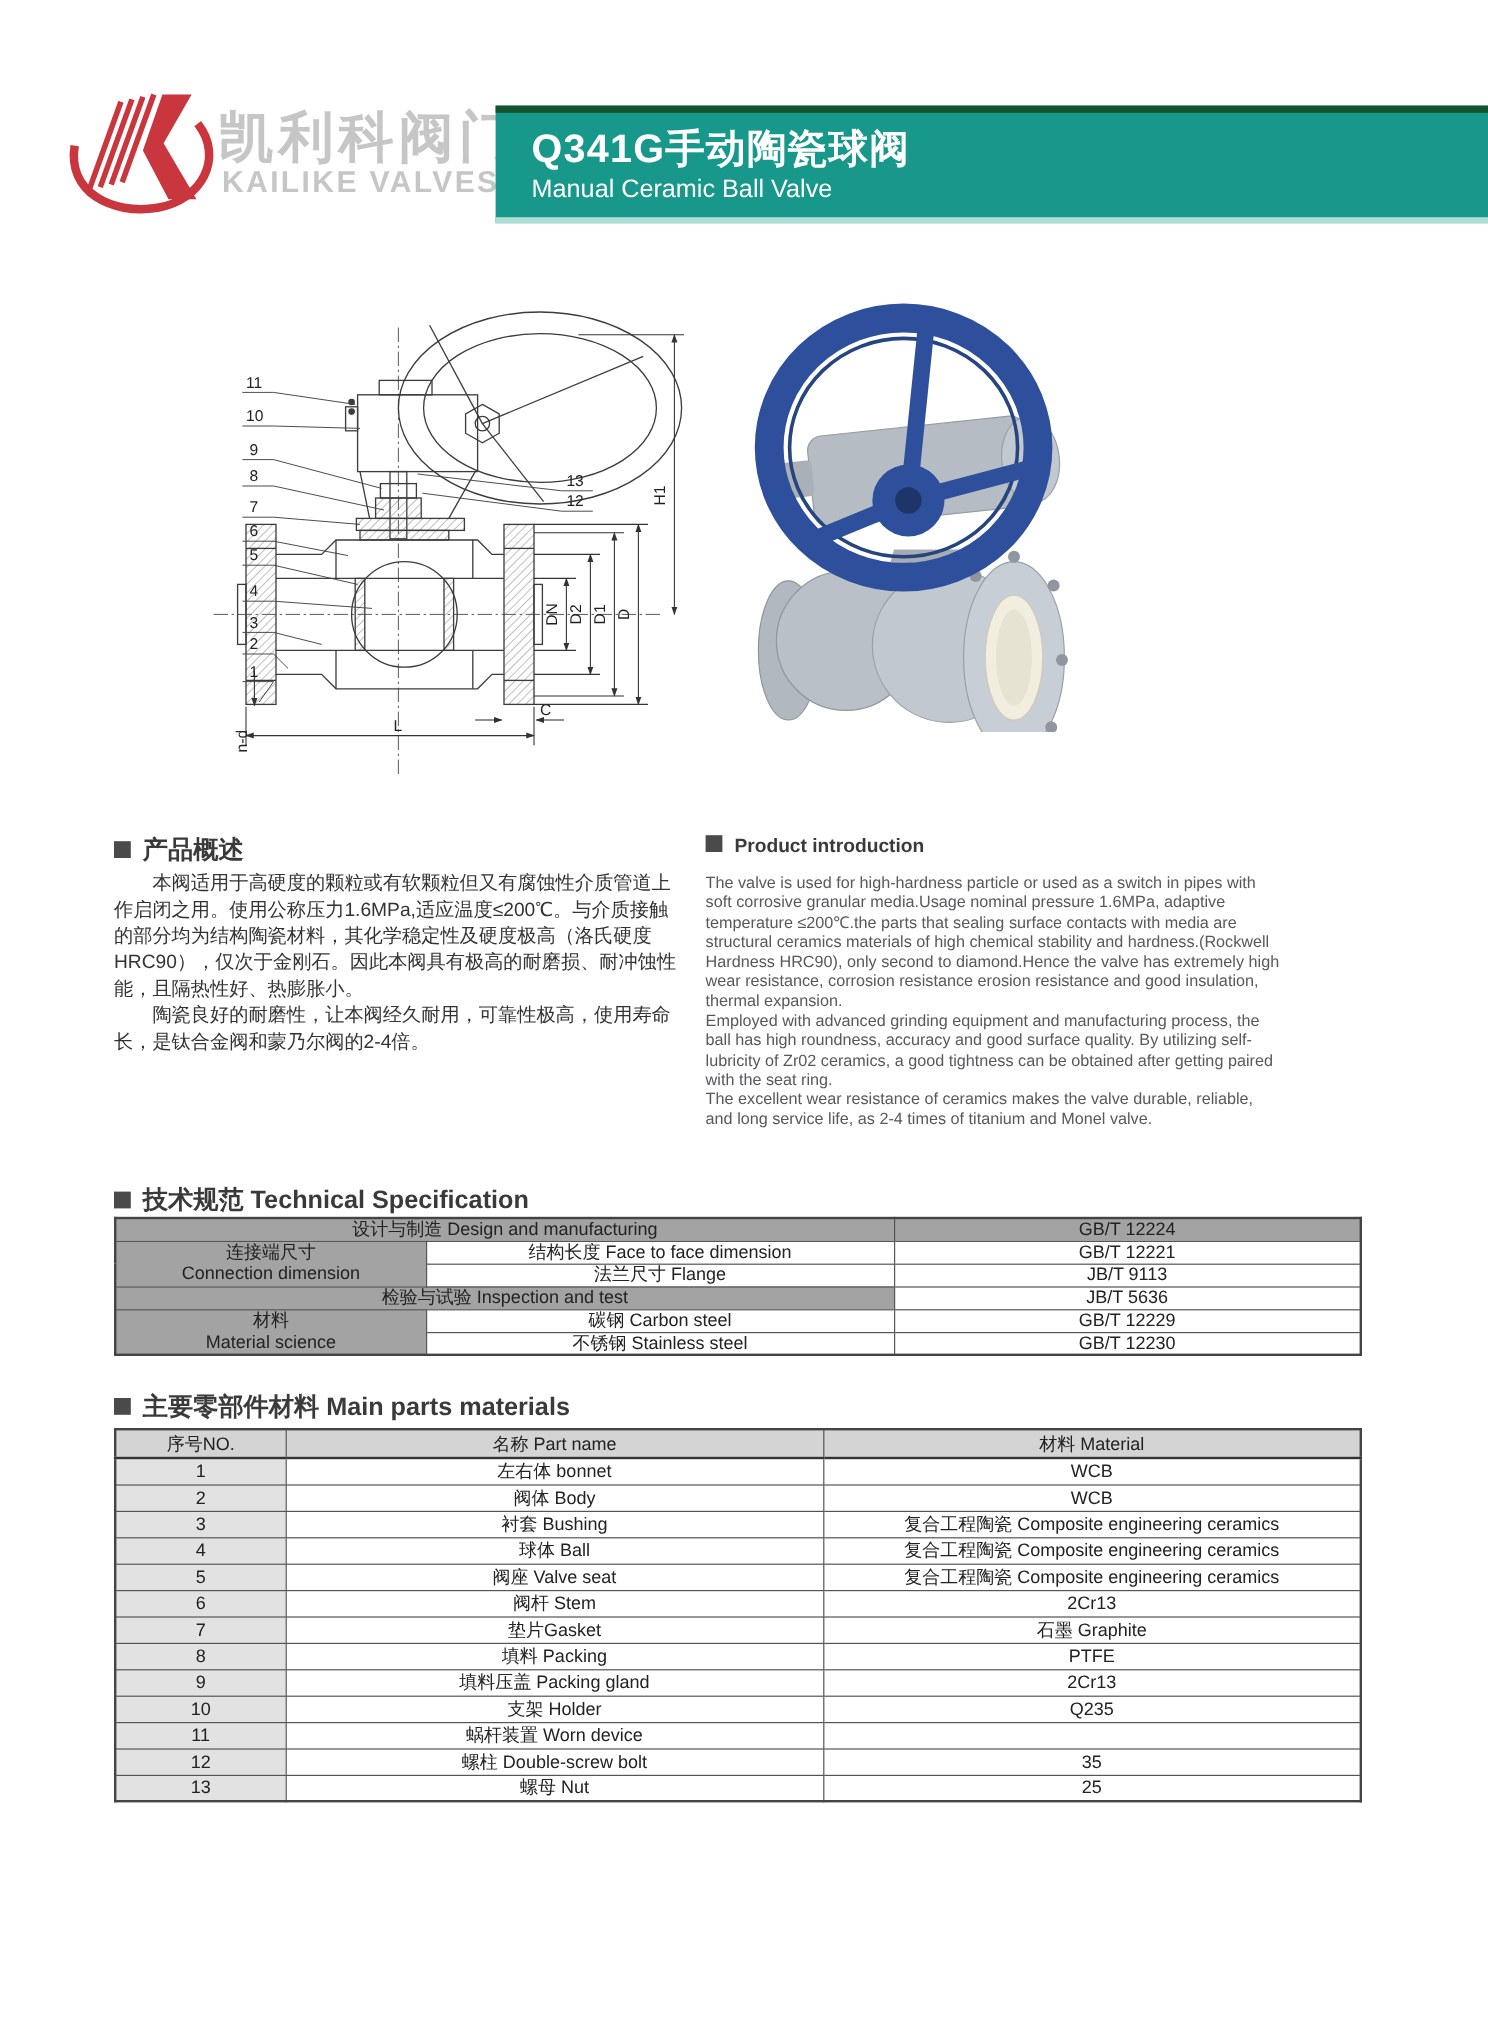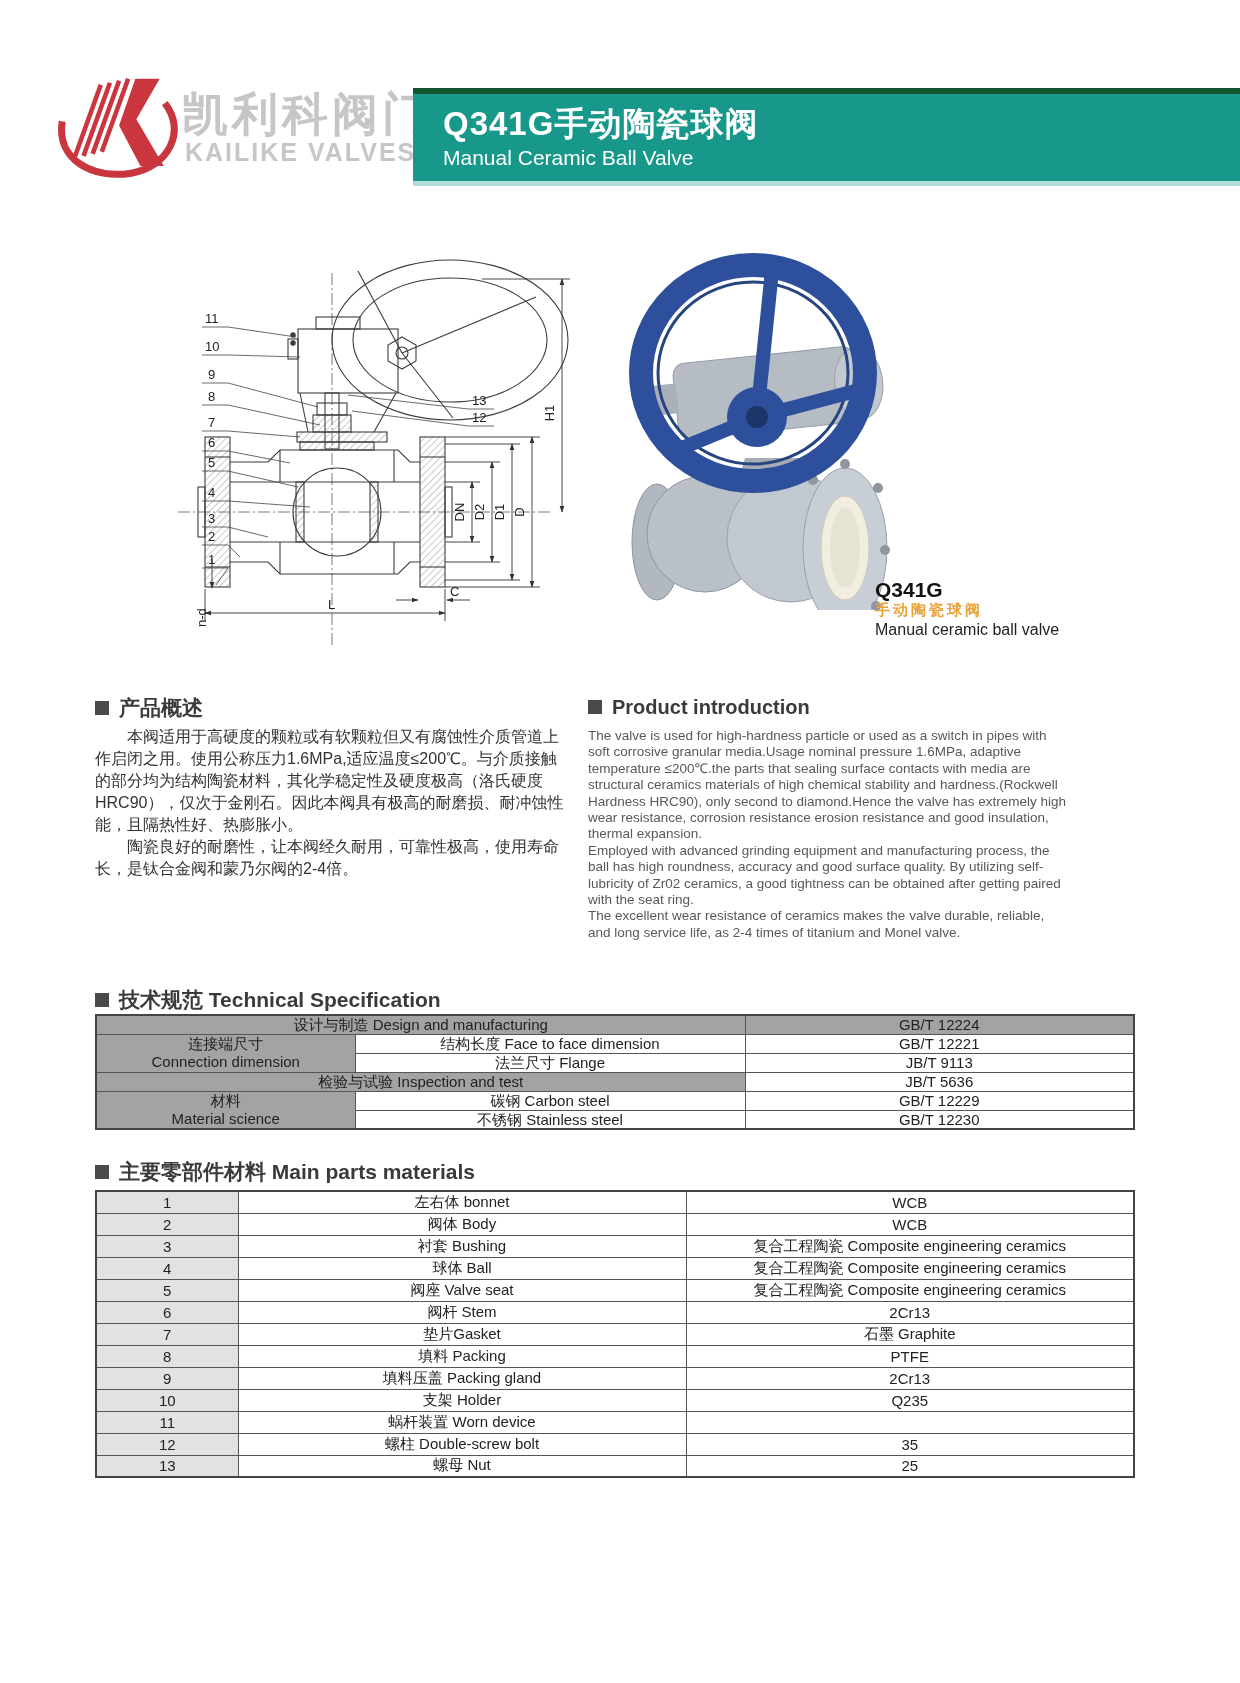--- a/index.html
+++ b/index.html
@@ -21,21 +21,21 @@
   .photo-svg { position:absolute; left:595px; top:250px; width:460px; height:360px; }
   .photo-caption { position:absolute; left:875px; top:580px; line-height:20px; }
   .photo-caption .m { font-size:21px; font-weight:bold; color:#111; }
   .photo-caption .c { font-size:15px; font-weight:bold; color:#e8a33d; letter-spacing:3px; }
   .photo-caption .e { font-size:16px; color:#222; }
 
   
   .sec-head { position:absolute; font-weight:bold; color:#3a3a3a; white-space:nowrap; }
   .sec-head .sq { display:inline-block; width:14px; height:14px; background:#4a4a4a; margin-right:10px; }
   .h-cn { font-size:21px; }
-  .h-en { font-size:20px; }
+  .h-en { font-size:16px; }
 
   
   .overview-body { position:absolute; left:95px; top:726px; width:472px; font-size:16px; line-height:22px; color:#333; }
   .overview-body p { text-indent:2em; }
   .intro-body { position:absolute; left:588px; top:728px; width:482px; font-size:13.5px; line-height:16.4px; color:#57585a; }
 
   
   table { border-collapse:collapse; table-layout:fixed; width:1038px; font-size:15px; color:#222; }
   td,th { border:1px solid #555; text-align:center; vertical-align:middle; padding:0 4px; font-weight:normal; }
   .spec-table { position:absolute; left:95px; top:1014px; }
@@ -238,25 +238,20 @@
       <ellipse cx="158" cy="123" rx="112" ry="108" fill="none" stroke="#2d4f9c" stroke-width="24"></ellipse>
       <ellipse cx="158" cy="123" rx="95" ry="91" fill="none" stroke="#26457f" stroke-width="3"></ellipse>
       <line x1="162" y1="167" x2="177" y2="20" stroke="#2d4f9c" stroke-width="14"></line>
       <line x1="162" y1="167" x2="264" y2="140" stroke="#2d4f9c" stroke-width="14"></line>
       <line x1="162" y1="167" x2="82" y2="200" stroke="#2d4f9c" stroke-width="14"></line>
       <circle cx="162" cy="167" r="30" fill="#2d4f9c"></circle>
       <circle cx="162" cy="167" r="11" fill="#1d3568"></circle>
     </g>
   </svg>
 
-  <div class="photo-caption">
-    <div class="m">Q341G</div>
-    <div class="c">手动陶瓷球阀</div>
-    <div class="e">Manual ceramic ball valve</div>
-  </div>
 
   <div class="sec-head h-cn" style="left:95px; top:694px;">
     <span class="sq"></span><span>产品概述</span>
   </div>
   <div class="overview-body">
     <p>本阀适用于高硬度的颗粒或有软颗粒但又有腐蚀性介质管道上作启闭之用。使用公称压力1.6MPa,适应温度≤200℃。与介质接触的部分均为结构陶瓷材料，其化学稳定性及硬度极高（洛氏硬度HRC90），仅次于金刚石。因此本阀具有极高的耐磨损、耐冲蚀性能，且隔热性好、热膨胀小。</p>
     <p>陶瓷良好的耐磨性，让本阀经久耐用，可靠性极高，使用寿命长，是钛合金阀和蒙乃尔阀的2-4倍。</p>
   </div>
 
   <div class="sec-head h-en" style="left:588px; top:696px;">
@@ -310,20 +305,25 @@
   <div class="sec-head h-cn" style="left:95px; top:1158px;">
     <span class="sq"></span><span>主要零部件材料  Main parts materials</span>
   </div>
   <table class="parts-table">
     <colgroup>
         <col style="width:142px">
         <col style="width:448px">
         <col style="width:448px">
       </colgroup>
     <tbody>
+        <tr>
+      <th>序号NO.</th>
+      <th>名称  Part name</th>
+      <th>材料 Material</th>
+    </tr>
     <tr>
           <td class="gray2">1</td>
           <td>左右体 bonnet</td>
           <td>WCB</td>
         </tr>
     <tr>
           <td class="gray2">2</td>
           <td>阀体 Body</td>
           <td>WCB</td>
         </tr>

